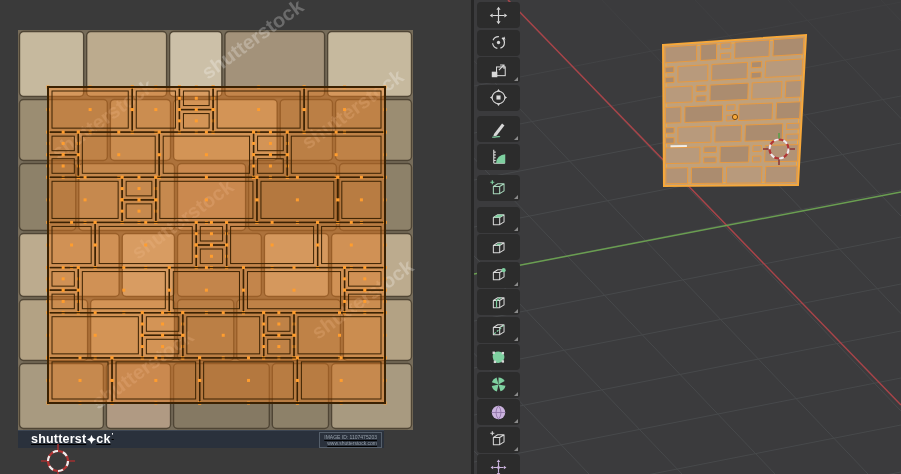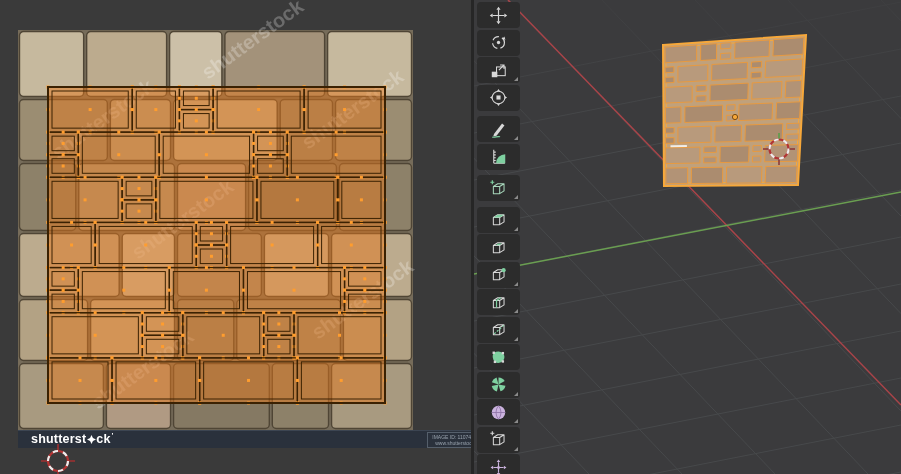--- a/index.html
+++ b/index.html
@@ -9,23 +9,23 @@
   #uv-svg{position:absolute;left:0;top:0;}
   .seam{position:absolute;left:471px;top:0;width:3px;height:474px;background:#262626;cursor:ew-resize;}
   .viewport{position:absolute;left:474px;top:0;width:427px;height:474px;background:#3b3b3d;}
   #vp-svg{position:absolute;left:0;top:0;}
   .toolbar{position:absolute;left:474px;top:0;width:48px;height:474px;}
   .tool-button{position:absolute;left:3px;width:43px;height:26px;background:#2c2c2c;
                border-radius:4px;display:flex;align-items:center;justify-content:center;cursor:pointer;}
   .tool-button svg{width:19px;height:19px;display:block;}
   .tool-corner{position:absolute;right:2px;bottom:2px;width:0;height:0;
                border-left:4px solid transparent;border-bottom:4px solid #8a8a8a;}
-  .ss-bar{position:absolute;left:18px;top:430px;width:474px;height:18px;background:#2a313c;
+  .ss-bar{position:absolute;left:18px;top:430px;width:366px;height:18px;background:#2a313c;
           border-top:1px solid #3c4552;display:flex;align-items:center;justify-content:space-between;
-          box-sizing:border-box;padding:0 2px 0 13px;}
+          box-sizing:border-box;padding:0 2px 0 13px;text-decoration:underline;}
   .ss-logo{color:#ffffff;font-weight:bold;font-size:12.5px;letter-spacing:.2px;display:flex;align-items:center;line-height:1;}
   .ss-logo .tm{font-size:7px;vertical-align:top;margin-left:1px;transform:translateY(-4px);}
   .ss-logo .star{width:9px;height:9px;margin:0 .5px;}
   .ss-idbox{border:1px solid #555f6b;color:#98a2ad;font-size:5px;line-height:6px;
             text-align:right;padding:1px 4px;white-space:nowrap;}
   .ss-idbox span{display:block;}
   #cursor2d{position:absolute;left:38px;top:440px;z-index:5;cursor:crosshair;}
 </style>
 </head>
 <body>

